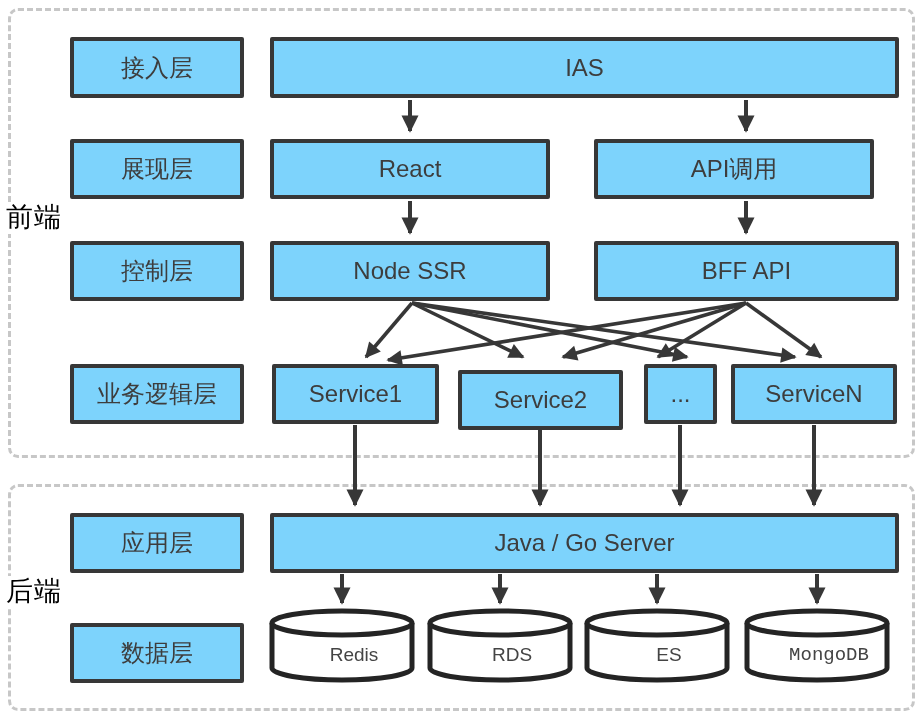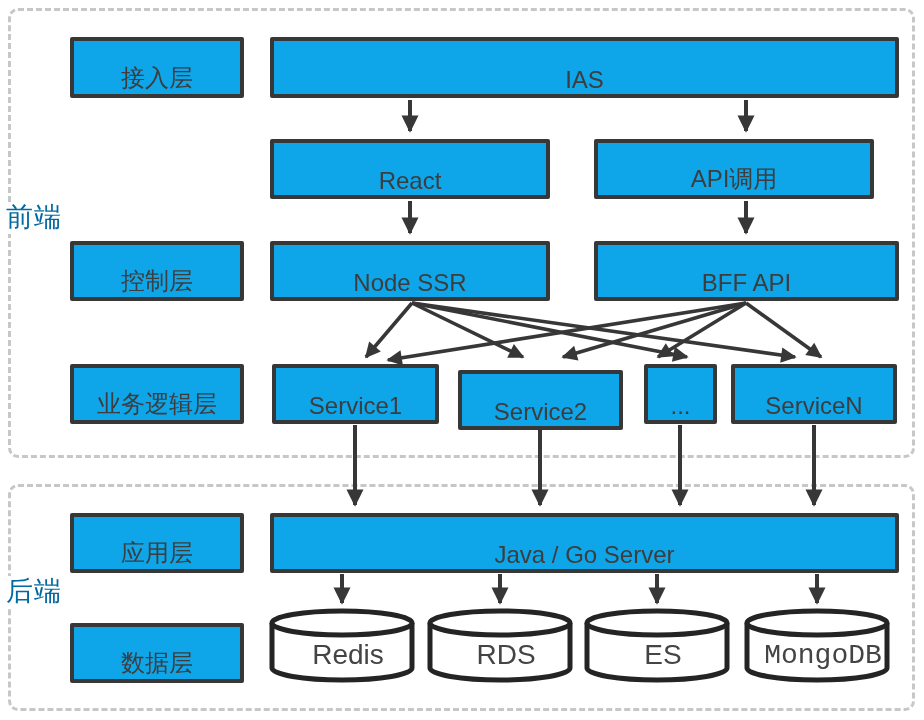--- a/index.html
+++ b/index.html
@@ -13,57 +13,57 @@
 
   .dashed-group {
     position: absolute;
     border: 3px dashed #c7c7c7;
     border-radius: 10px;
     background: transparent;
   }
   .group-label {
     position: absolute;
     font-size: 27px;
-    color: #0369a1;
+    color: #000000;
     background: #ffffff;
     line-height: 1.1;
     padding: 1px 0;
     z-index: 5;
     letter-spacing: 1px;
   }
 
   .node {
     position: absolute;
     border: 4px solid #373737;
     border-radius: 2px;
-    background: #0ea5e9;
+    background: #7dd3fc;
     display: flex;
-    align-items: flex-end;
+    align-items: center;
     justify-content: center;
     font-size: 24px;
     color: #3d3d3d;
     z-index: 4;
     white-space: nowrap;
   }
 
   .arrow-layer {
     position: absolute; left: 0; top: 0; width: 924px; height: 720px;
     z-index: 3; pointer-events: none;
   }
 
   .cylinder {
     position: absolute;
     width: 148px; height: 80px;
     z-index: 4;
   }
   .cylinder svg { position: absolute; left: 0; top: 0; }
   .cylinder .db-label {
-    position: absolute; left: 6px; top: 22px; width: 148px; height: 54px;
+    position: absolute; left: 12px; top: 22px; width: 148px; height: 54px;
     display: flex; align-items: center; justify-content: center;
-    font-size: 28px; color: #444444; white-space: nowrap;
+    font-size: 19px; color: #444444; white-space: nowrap;
   }
 </style>
 </head>
 <body>
 
 <div class="canvas">
 
   <div class="dashed-group" style="left:8px; top:8px; width:907px; height:450px;"></div>
   <div class="dashed-group" style="left:8px; top:484px; width:907px; height:227px;"></div>
 
@@ -102,20 +102,23 @@
     </g>
   </svg>
 
   <div class="node" style="left:70px; top:37px; width:174px; height:61px;">
     <span>接入层</span>
   </div>
   <div class="node" style="left:270px; top:37px; width:629px; height:61px;">
     <span>IAS</span>
   </div>
 
+  <div class="node" style="left:70px; top:139px; width:174px; height:60px;">
+    <span>展现层</span>
+  </div>
   <div class="node" style="left:270px; top:139px; width:280px; height:60px;">
     <span>React</span>
   </div>
   <div class="node" style="left:594px; top:139px; width:280px; height:60px;">
     <span>API调用</span>
   </div>
 
   <div class="node" style="left:70px; top:241px; width:174px; height:60px;">
     <span>控制层</span>
   </div>

